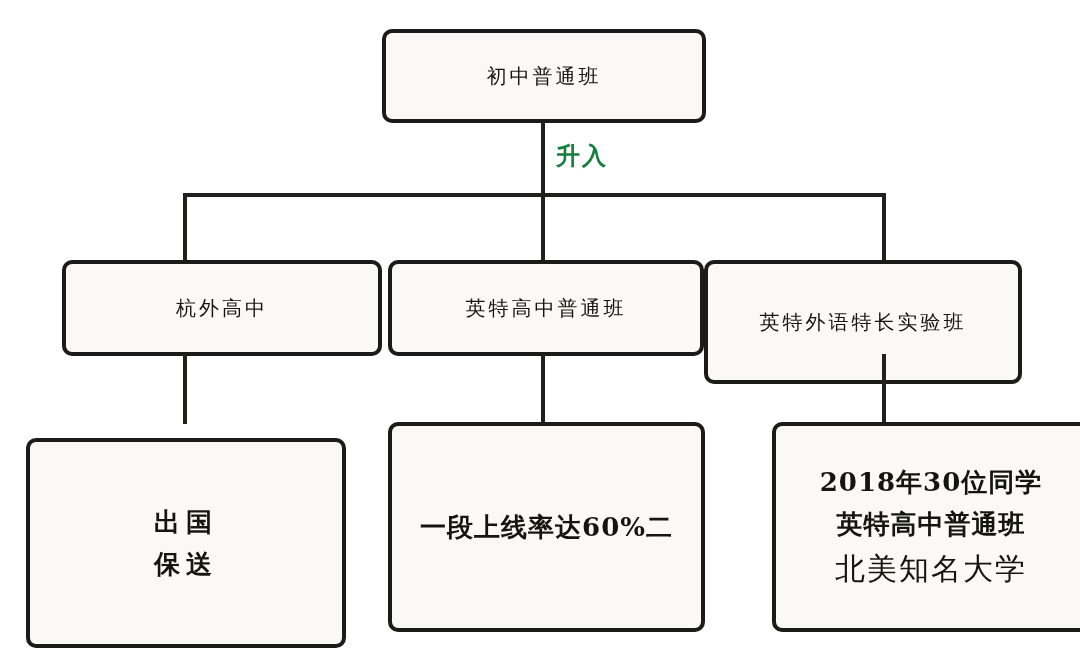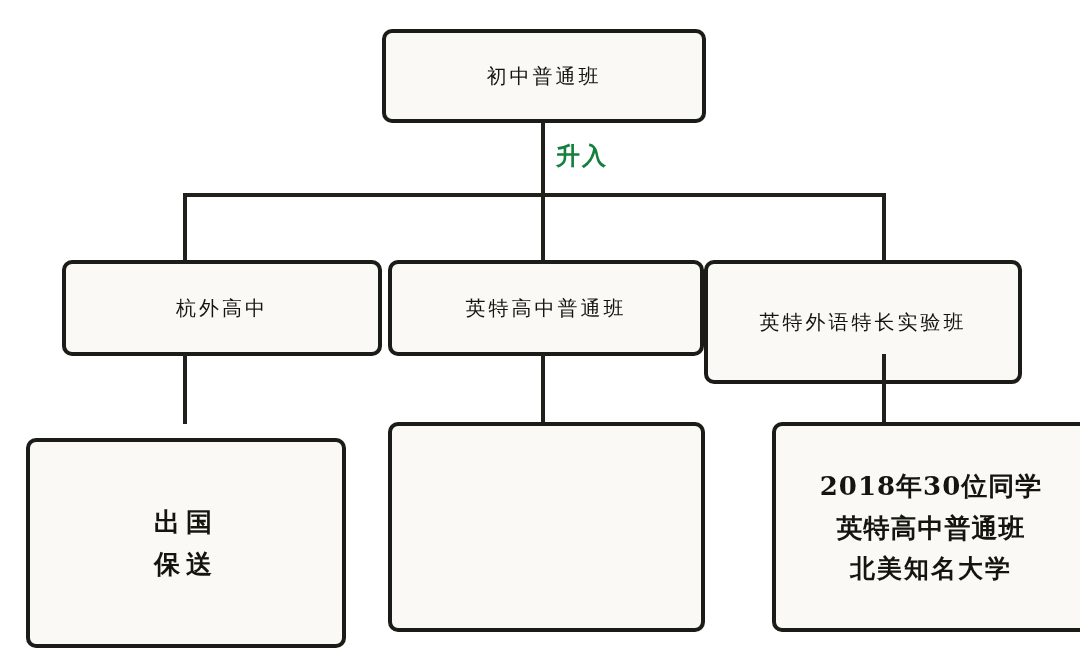--- a/index.html
+++ b/index.html
@@ -73,22 +73,22 @@
     letter-spacing: 1px;
     color: #15150f;
     white-space: nowrap;
   }
 
   .node-line.spaced {
     letter-spacing: 6px;
   }
 
   .node-line.light {
-    font-weight: bold;
-    font-size: 25px;
+    font-weight: normal;
+    font-size: 30px;
     letter-spacing: 2px;
   }
 
   
   .edge-label {
     position: absolute;
     font-family: "DejaVu Serif", "Liberation Serif", serif;
     font-weight: bold;
     font-size: 24px;
     letter-spacing: 2px;
@@ -158,20 +158,21 @@
 
   <div class="node" id="node-out-hangwai">
     <div class="node-lines">
       <div class="node-line spaced">出国</div>
       <div class="node-line spaced">保送</div>
     </div>
   </div>
 
   <div class="node" id="node-out-reg">
     <div class="node-lines">
+      <div class="node-line">一段上线率达60%二</div>
     </div>
   </div>
 
   <div class="node" id="node-out-lang">
     <div class="node-lines">
       <div class="node-line">2018年30位同学</div>
       <div class="node-line">英特高中普通班</div>
       <div class="node-line light">北美知名大学</div>
     </div>
   </div>

